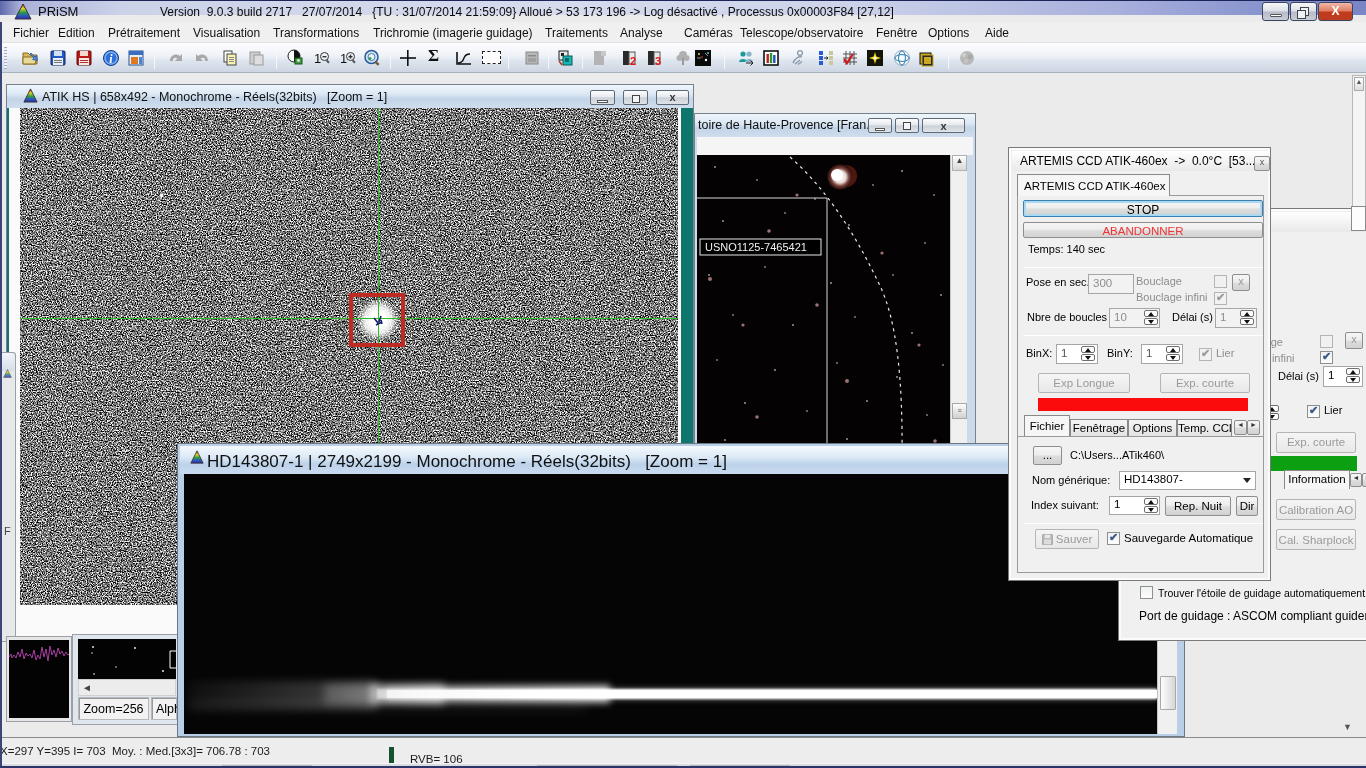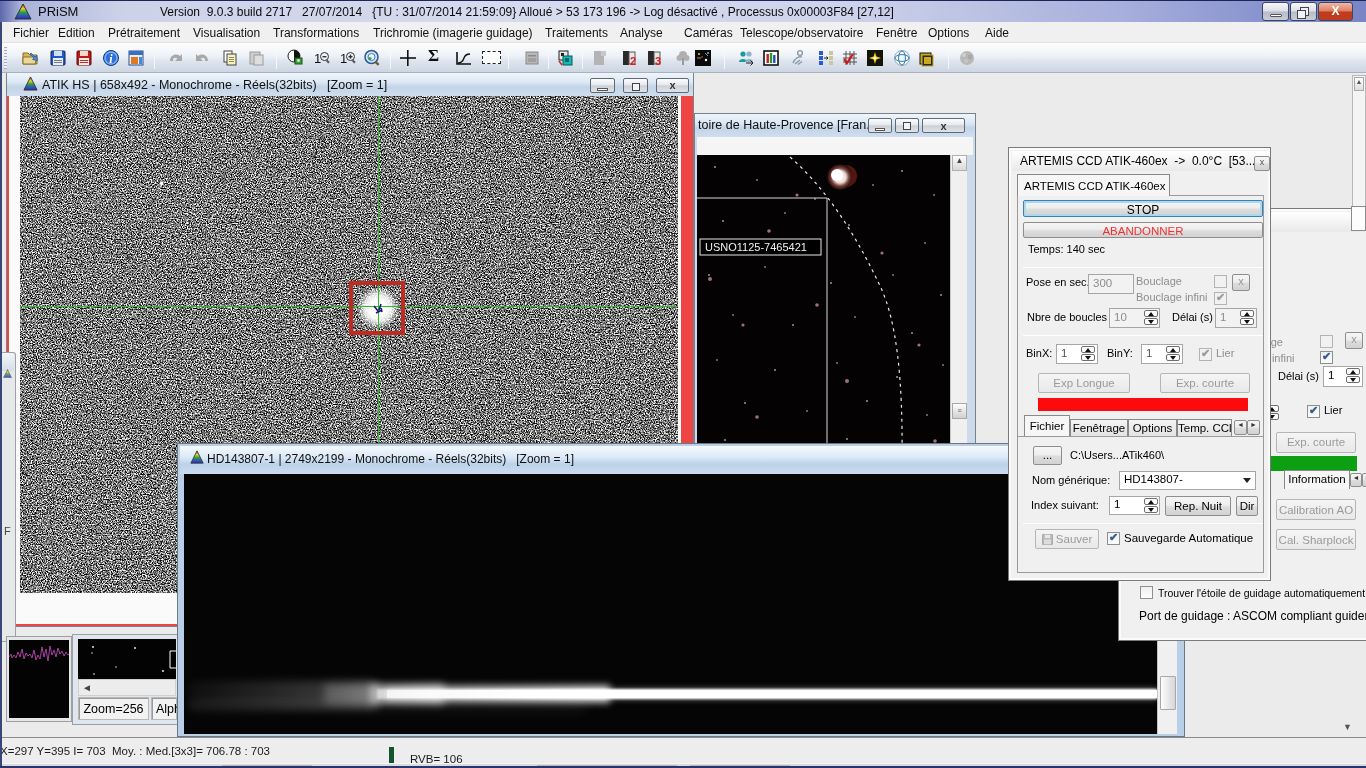--- a/index.html
+++ b/index.html
@@ -1,18 +1,18 @@
 <!DOCTYPE html>
 <html><head><meta charset="utf-8"><style>
 *{margin:0;padding:0;box-sizing:border-box}
 html,body{width:1366px;height:768px;overflow:hidden}
 body{position:relative;font-family:"Liberation Sans",sans-serif;background:#ebebeb;font-size:13px;color:#000}
 .a{position:absolute}
 
-#titlebar{left:0;top:0;width:1366px;height:22px;z-index:50;
+#titlebar{left:0;top:0;width:1366px;height:15px;z-index:50;
  background:linear-gradient(90deg,#5e68ac 0,#aab2d8 1.5%,#ccd2e8 9%,#d6dbee 40%,#cdd3ea 62%,#a7afdc 82%,#8490cd 94%,#7a85c6 100%);
  border-top:1px solid #1c2458;}
 .capbtn{top:1px;height:19px;border:1px solid #3c465e;border-radius:3px;
  background:linear-gradient(#f6f7f9 0%,#dcdfe6 48%,#b6bbc7 52%,#c9cdd8 100%);z-index:51}
 .capbtn.cls{background:linear-gradient(#f2b9a8 0%,#dd8066 45%,#c23a1b 55%,#bc3d22 100%)}
 
 #menubar{left:0;top:22px;width:1366px;height:21px;background:#f0f0f0;z-index:50;border-bottom:1px solid #e2e2e2}
 #menubar span{position:absolute;top:4px;font-size:12px;color:#111}
 
 #toolbar{left:0;top:43px;width:1366px;height:30px;z-index:50;
@@ -355,21 +355,21 @@
   <circle cx="143" cy="22" r="13" fill="url(#bigstar)"></circle>
   <circle cx="140" cy="20" r="6" fill="#fff"></circle>
   <path d="M148,10 a13,13 0 0 1 2,22 a9,9 0 0 0 -2,-22" fill="#5a1810" opacity=".9"></path>
  </svg>
  <div class="a" style="left:256px;top:42px;width:17px;height:305px;background:#f0f0f0;border-left:1px solid #c8c8c8">
   <div class="a" style="left:1px;top:0;width:15px;height:16px;background:linear-gradient(#fdfdfd,#d8d8d8);border:1px solid #b0b0b0;font-size:8px;text-align:center;color:#444">▲</div>
   <div class="a" style="left:1px;top:248px;width:15px;height:16px;background:linear-gradient(#fdfdfd,#d0d0d0);border:1px solid #a8a8a8;font-size:7px;text-align:center;color:#666;padding-top:3px">≡</div>
  </div>
 </div>
 
-<div class="a" style="left:6px;top:72px;width:688px;height:555px;background:#ef4444;box-shadow:0 0 0 1px #76828e inset;z-index:4">
+<div class="a" style="left:6px;top:84px;width:688px;height:555px;background:#0f766e;box-shadow:0 0 0 1px #76828e inset;z-index:4">
  <div class="a" style="left:1px;top:1px;width:686px;height:23px;background:linear-gradient(#eff5fb,#dce8f4 40%,#c3d4e8 60%,#cfdeee)"></div>
  <svg class="a" style="left:17px;top:4px" width="15" height="15" viewBox="0 0 16 16">
       <polygon points="8,1 15,15 1,15" fill="url(#tri)" stroke="#333"></polygon>
     </svg>
  <div class="a" style="left:36px;top:6px;font-size:12.5px;color:#101010;white-space:nowrap">ATIK HS | 658x492 - Monochrome - Réels(32bits)&nbsp;&nbsp; [Zoom = 1]</div>
  <div class="a wbtn" style="left:584px;top:6px;width:25px">
       <div class="a" style="left:6px;top:9px;width:11px;height:3px;background:#fff;border:1px solid #555"></div>
     </div>
  <div class="a wbtn" style="left:617px;top:6px;width:25px">
       <div class="a" style="left:8px;top:4px;width:8px;height:8px;border:1px solid #444;background:#f2f5f8"></div>
@@ -422,21 +422,21 @@
  </div>
  <div class="a" style="left:5px;top:62px;width:71px;height:23px;background:#f2f2f2;border:1px solid #b8b8b8;box-shadow:inset 1px 1px 0 #9a9a9a;font-size:12.5px;text-align:center;padding-top:4px">Zoom=256</div>
  <div class="a" style="left:78px;top:62px;width:26px;height:23px;background:#f2f2f2;border:1px solid #b8b8b8;box-shadow:inset 1px 1px 0 #9a9a9a;font-size:12.5px;padding:4px 0 0 4px">Alph</div>
 </div>
 
 <div class="a" style="left:177px;top:443px;width:1008px;height:294px;background:#b9cfe8;box-shadow:0 0 0 1px #6a7886 inset;z-index:8">
  <div class="a" style="left:3px;top:3px;width:1002px;height:28px;background:linear-gradient(#f4f9fd,#dce9f6 40%,#bcd2ea 65%,#cadbf0)"></div>
  <svg class="a" style="left:13px;top:7px" width="14" height="14" viewBox="0 0 16 16">
       <polygon points="8,1 15,15 1,15" fill="url(#tri)" stroke="#333"></polygon>
     </svg>
- <div class="a" style="left:30px;top:9px;font-size:12px;color:#101010;white-space:nowrap">HD143807-1 | 2749x2199 - Monochrome - Réels(32bits)&nbsp;&nbsp; [Zoom = 1]</div>
+ <div class="a" style="left:30px;top:9px;font-size:17px;color:#101010;white-space:nowrap">HD143807-1 | 2749x2199 - Monochrome - Réels(32bits)&nbsp;&nbsp; [Zoom = 1]</div>
  <div class="a" style="left:7px;top:31px;width:973px;height:260px;background:#050505;overflow:hidden">
   <div class="a" style="left:4px;top:207px;width:190px;height:28px;background:linear-gradient(90deg,rgba(255,255,255,.04),rgba(255,255,255,.25));filter:blur(4px)"></div>
   <div class="a" style="left:140px;top:210px;width:120px;height:20px;background:linear-gradient(90deg,rgba(255,255,255,.18),rgba(255,255,255,.5));filter:blur(4px)"></div>
   <div class="a" style="left:186px;top:211px;width:240px;height:18px;background:linear-gradient(90deg,rgba(255,255,255,.45),rgba(255,255,255,.72));filter:blur(3.5px)"></div>
   <div class="a" style="left:193px;top:215px;width:780px;height:10px;background:linear-gradient(90deg,rgba(255,255,255,.5),#fff 25%,#fff);filter:blur(1.2px)"></div>
   <div class="a" style="left:203px;top:216px;width:770px;height:8px;background:linear-gradient(90deg,rgba(255,255,255,.75),#fff 18%,#fff);box-shadow:0 0 6px 1px rgba(255,255,255,.5)"></div>
   <div class="a" style="left:4px;top:227px;width:400px;height:10px;background:rgba(255,255,255,.07);filter:blur(6px)"></div>
   </div>
  <div class="a" style="left:980px;top:31px;width:20px;height:260px;background:#f0f0f0;border-left:1px solid #c4c4c4">
   <div class="a" style="left:2px;top:202px;width:16px;height:34px;background:linear-gradient(90deg,#fdfdfd,#d6d6d6);border:1px solid #a8a8a8;border-radius:1px"></div>

